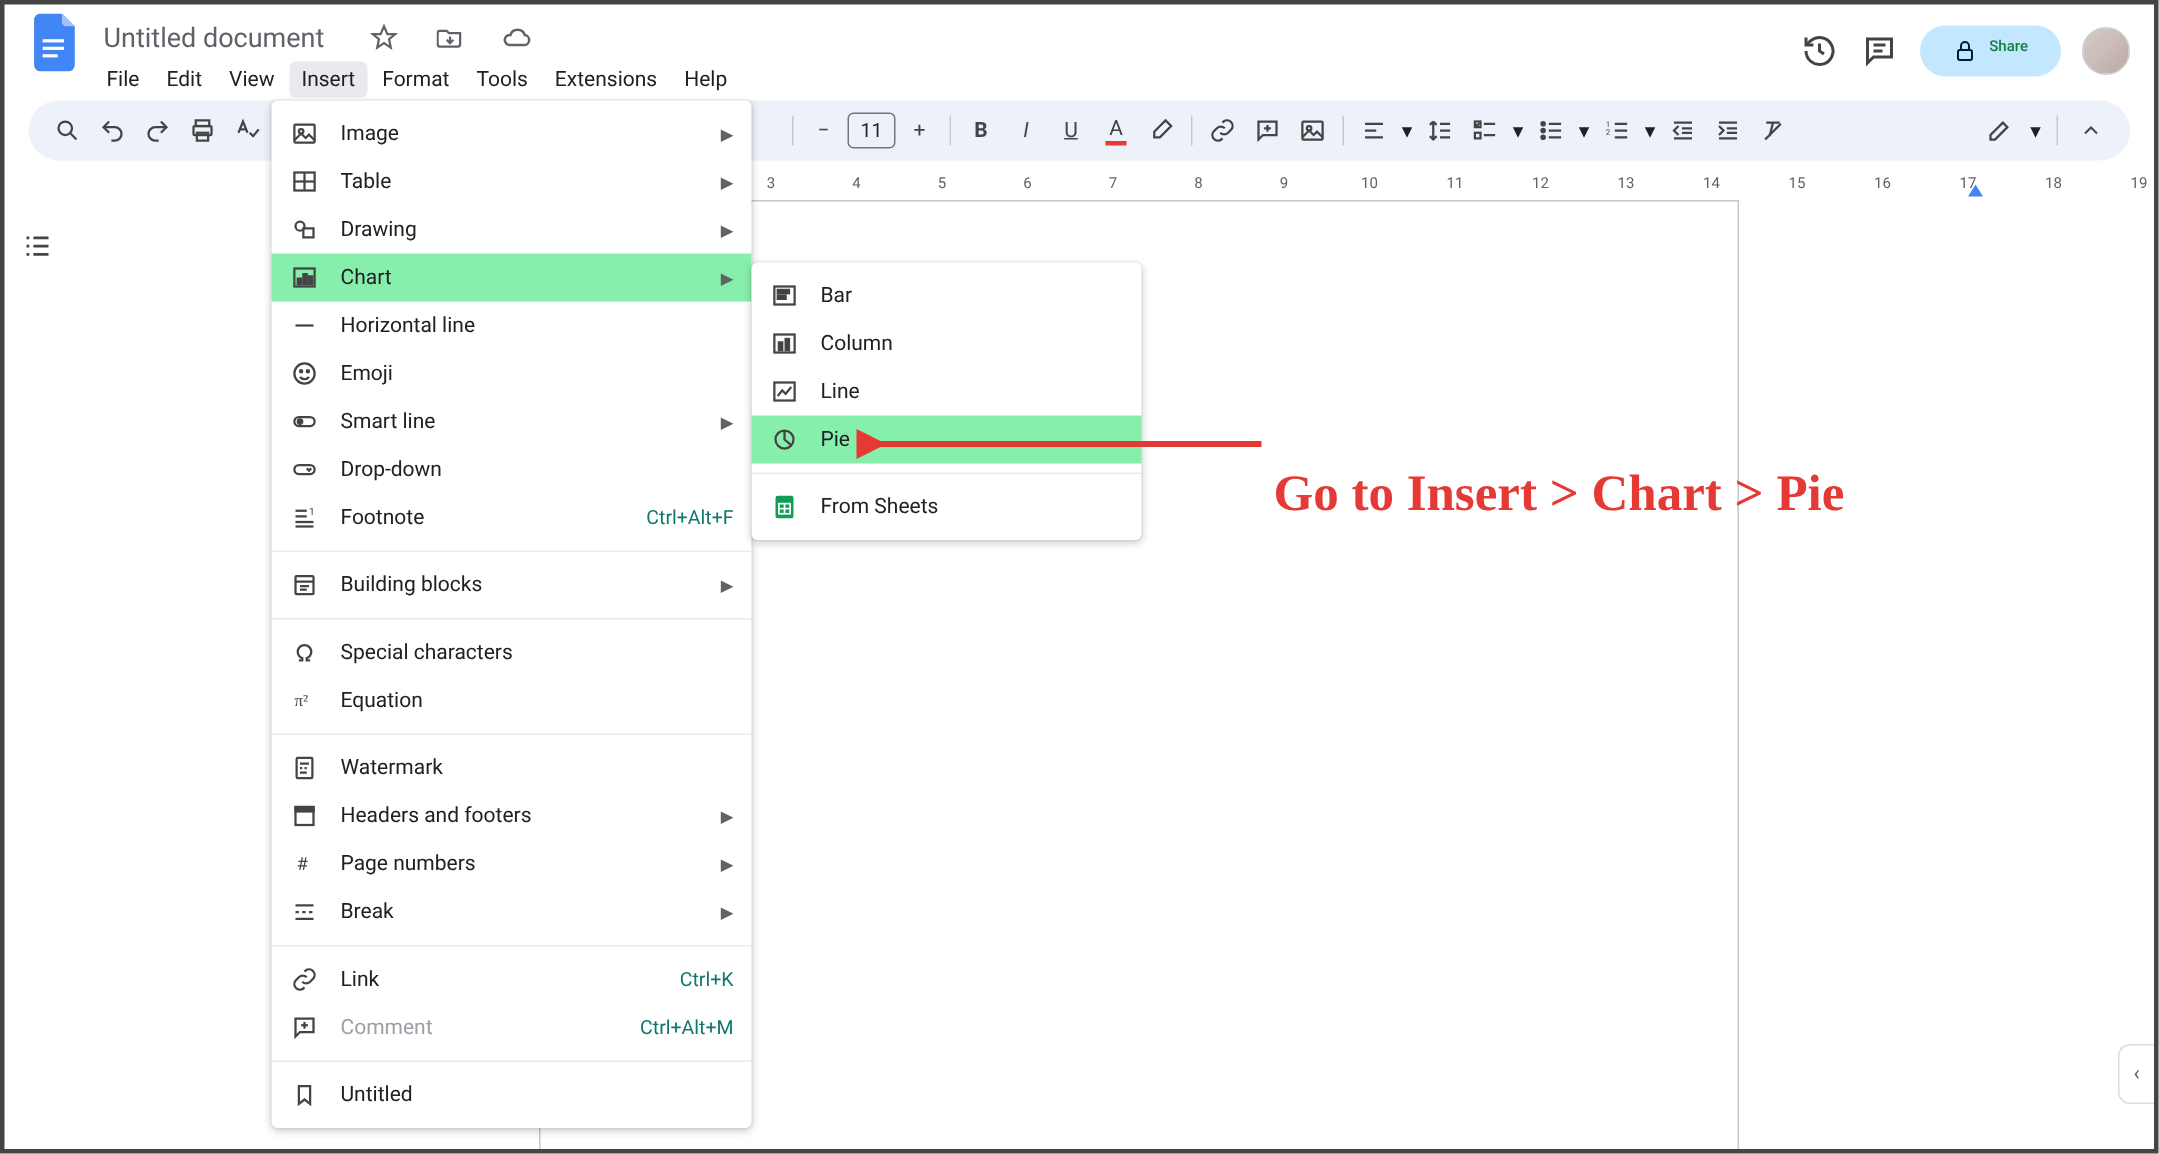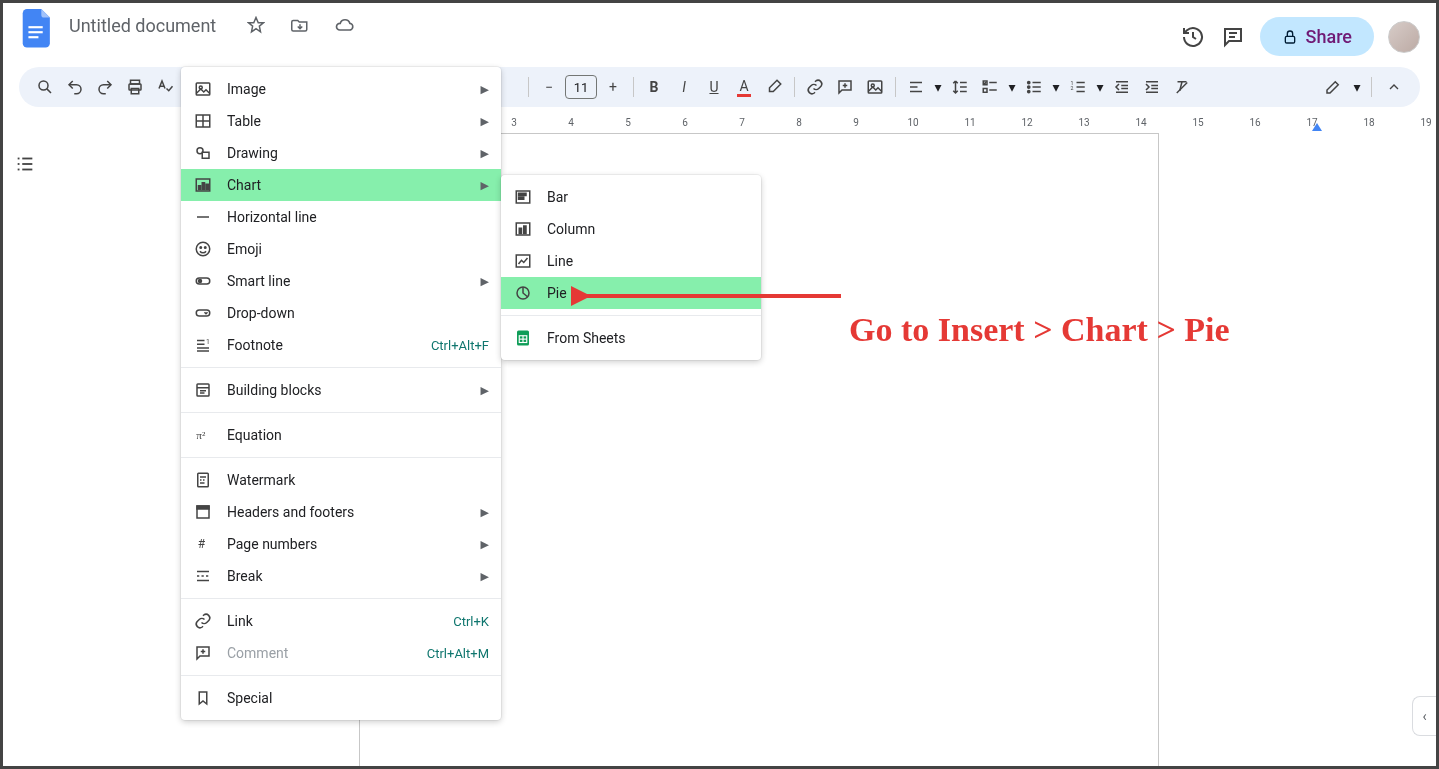--- a/index.html
+++ b/index.html
@@ -11,21 +11,21 @@
   .docs-logo svg { width: 32px; height: 40px; }
   .title-area { flex: 0 0 auto; }
   .title-row { display: flex; align-items: center; gap: 24px; height: 28px; }
   .doc-title { font-size: 18px; color: #5f6368; padding: 2px 6px; }
   .icon-btn-sm { width: 20px; height: 20px; display:flex; align-items:center; justify-content:center; color:#5f6368; cursor:pointer; }
   .menubar { display: flex; gap: 2px; margin-top: 2px; }
   .menubar-item { padding: 4px 8px; border-radius: 4px; cursor: pointer; font-size: 14px; color:#202124; }
   .menubar-item.open { background: #e8eaed; }
   .header-right { margin-left: auto; display: flex; align-items: center; gap: 14px; padding-top: 6px; }
   .header-icon { width: 26px; height: 26px; display:flex; align-items:center; justify-content:center; color:#444; cursor:pointer; }
-  .share-btn { background: #c2e7ff; border-radius: 40px; padding: 9px 22px; display:flex; align-items:center; gap:8px; font-weight:500; color:#701a75; cursor:pointer; font-size:18px; }
+  .share-btn { background: #c2e7ff; border-radius: 40px; padding: 9px 22px; display:flex; align-items:flex-start; gap:8px; font-weight:500; color:#15803d; cursor:pointer; font-size:10px; }
   .avatar { width: 32px; height: 32px; border-radius: 50%; background: linear-gradient(135deg,#d7ccc8,#bcaaa4); border: 1px solid #ccc; }
   
   
   .toolbar-wrap { padding: 0 16px 8px 16px; }
   .toolbar { background: #edf2fa; border-radius: 24px; height: 40px; display:flex; align-items:center; padding: 0 12px; gap: 2px; }
   .tool { width: 28px; height: 28px; display:flex; align-items:center; justify-content:center; color:#444; border-radius:4px; cursor:pointer; }
   .tool-sep { width:1px; height:20px; background:#c7c7c7; margin: 0 4px; }
   .font-size { border:1px solid #747775; border-radius:4px; width:32px; height:24px; display:flex; align-items:center; justify-content:center; font-size:13px; }
   .tool-dd { width:12px; display:flex; align-items:center; justify-content:center; }
   .toolbar-right { margin-left:auto; display:flex; align-items:center; gap:4px; }
@@ -88,20 +88,30 @@
             <path d="M3 6h6l2 2h10v10a2 2 0 0 1-2 2H3a2 2 0 0 1-2-2V8a2 2 0 0 1 2-2z"></path>
             <path d="M12 11v6m-3-3l3 3 3-3"></path>
           </svg>
         </span>
       <span class="icon-btn-sm">
           <svg width="20" height="20" viewBox="0 0 24 24" fill="none" stroke="#5f6368" stroke-width="2">
             <path d="M18 18H7a4 4 0 1 1 .5-7.97A6 6 0 0 1 19 10a4 4 0 0 1-1 8z"></path>
           </svg>
         </span>
     </div>
+    <div class="menubar" id="menubar">
+        <div class="menubar-item">File</div>
+        <div class="menubar-item">Edit</div>
+        <div class="menubar-item">View</div>
+        <div class="menubar-item open">Insert</div>
+        <div class="menubar-item">Format</div>
+        <div class="menubar-item">Tools</div>
+        <div class="menubar-item">Extensions</div>
+        <div class="menubar-item">Help</div>
+      </div>
   </div>
   <div class="header-right">
     <span class="header-icon">
         <svg width="24" height="24" viewBox="0 0 24 24" fill="none" stroke="#444" stroke-width="2">
           <path d="M3 12a9 9 0 1 0 3-6.7L3 8"></path>
           <path d="M3 3v5h5"></path>
           <path d="M12 7v5l3 2"></path>
         </svg>
       </span>
     <span class="header-icon">
@@ -450,20 +460,28 @@
           <line x1="8" y1="13" x2="16" y2="13"></line>
           <line x1="8" y1="16" x2="14" y2="16"></line>
         </svg>
       </span>
       <span class="mi-label">Building blocks</span>
       <span class="mi-arrow">▶</span>
     </div>
     <div class="menu-sep"></div>
     <div class="menu-item">
       <span class="mi-icon">
+        <svg width="18" height="18" viewBox="0 0 24 24" fill="none" stroke="#444" stroke-width="2">
+          <path d="M7 19h3v-2a6 6 0 1 1 4 0v2h3"></path>
+        </svg>
+      </span>
+      <span class="mi-label">Special characters</span>
+    </div>
+    <div class="menu-item">
+      <span class="mi-icon">
         <svg width="18" height="18" viewBox="0 0 24 24">
           <text x="3" y="17" font-size="15" fill="#444" font-family="serif">π²</text>
         </svg>
       </span>
       <span class="mi-label">Equation</span>
     </div>
     <div class="menu-sep"></div>
     <div class="menu-item">
       <span class="mi-icon">
         <svg width="18" height="18" viewBox="0 0 24 24" fill="none" stroke="#444" stroke-width="2">
@@ -527,21 +545,21 @@
       <span class="mi-label">Comment</span>
       <span class="mi-short">Ctrl+Alt+M</span>
     </div>
     <div class="menu-sep"></div>
     <div class="menu-item">
       <span class="mi-icon">
         <svg width="18" height="18" viewBox="0 0 24 24" fill="none" stroke="#444" stroke-width="2">
           <path d="M7 4h10v16l-5-4-5 4V4z"></path>
         </svg>
       </span>
-      <span class="mi-label">Special</span>
+      <span class="mi-label">Untitled</span>
     </div>
   </div>
 
 <div class="menu menu-chart" id="chart-menu">
     <div class="menu-item">
       <span class="mi-icon">
         <svg width="18" height="18" viewBox="0 0 24 24" fill="none" stroke="#444" stroke-width="2">
           <rect x="3" y="4" width="18" height="16"></rect>
           <rect x="6" y="7" width="10" height="3" fill="#444"></rect>
           <rect x="6" y="12" width="7" height="3" fill="#444"></rect>

